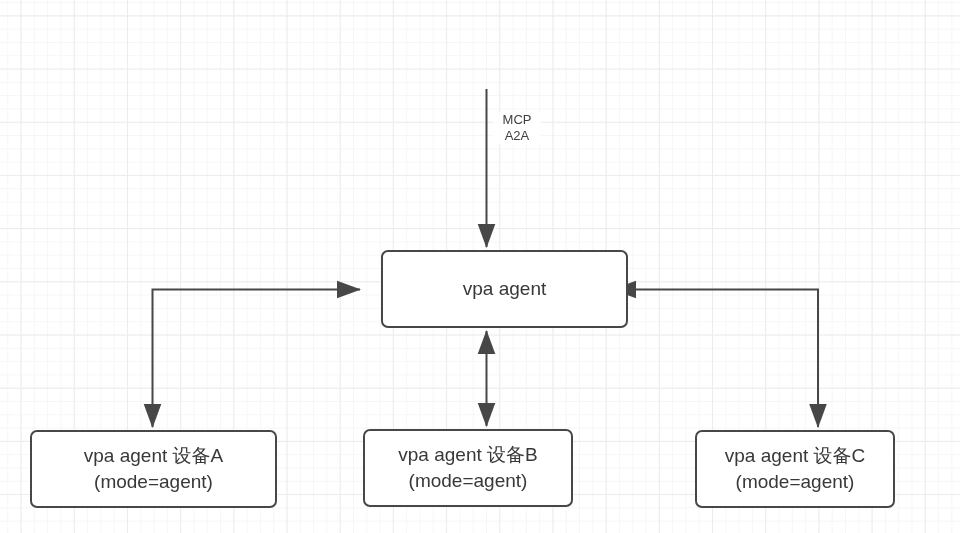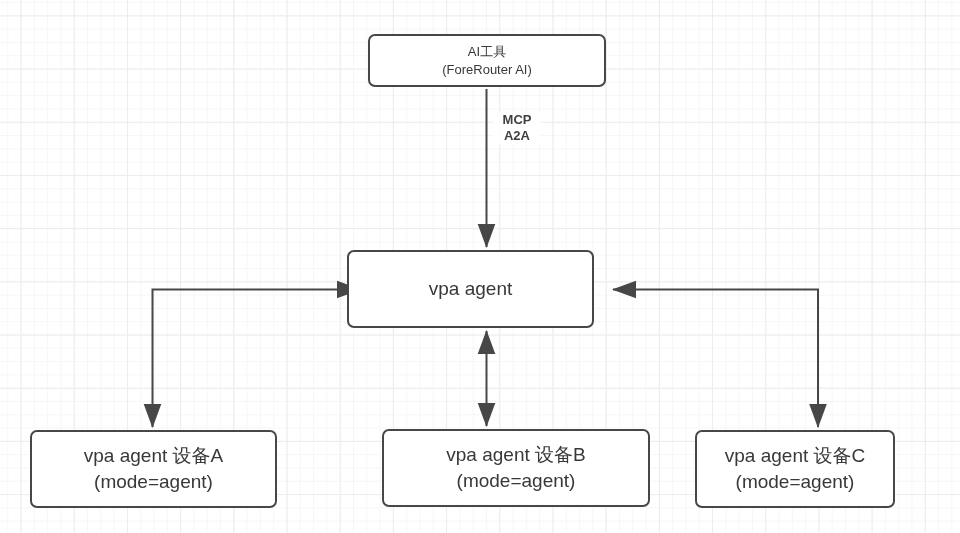--- a/index.html
+++ b/index.html
@@ -44,35 +44,34 @@
     flex-direction: column;
     align-items: center;
     justify-content: center;
     text-align: center;
     color: #383838;
   }
   .node-small { font-size: 13px; line-height: 17.5px; }
   .node-large { font-size: 19px; line-height: 26px; }
 
   .node-ai-tool  { left: 368px; top: 34px;  width: 238px; height: 53px; }
-  .node-gateway  { left: 347px; top: 250px; width: 247px; height: 78px; }
+  .node-gateway  { left: 381px; top: 250px; width: 247px; height: 78px; }
   .node-device-a { left: 30px;  top: 430px; width: 247px; height: 78px; }
-  .node-device-b { left: 382px; top: 429px; width: 268px; height: 78px; }
+  .node-device-b { left: 363px; top: 429px; width: 210px; height: 78px; }
   .node-device-c { left: 695px; top: 430px; width: 200px; height: 78px; }
 
   .edge-label {
     position: absolute;
     left: 493px; top: 112px;
     width: 48px;
     text-align: center;
     font-size: 13px;
     line-height: 16px;
     color: #3f3f3f;
     background: rgba(255,255,255,0.85);
-    font-weight: bold;
   }
 
   .watermark {
     position: absolute;
     right: 6px;
     top: 503px;
     font-size: 17px;
     color: #c7cad0;
     letter-spacing: 0.5px;
     z-index: 5;
@@ -92,24 +91,20 @@
 
     <path d="M486.5,89 L486.5,247" fill="none" stroke="#474747" stroke-width="2" marker-end="url(#ah)"></path>
 
     <path d="M486.5,331 L486.5,426" fill="none" stroke="#474747" stroke-width="2" marker-start="url(#ah)" marker-end="url(#ah)"></path>
 
     <path d="M360,289.5 L152.5,289.5 L152.5,427" fill="none" stroke="#474747" stroke-width="2" marker-start="url(#ah)" marker-end="url(#ah)"></path>
 
     <path d="M613,289.5 L818,289.5 L818,427" fill="none" stroke="#474747" stroke-width="2" marker-start="url(#ah)" marker-end="url(#ah)"></path>
   </svg>
 
-  <div class="node node-small node-ai-tool">
-    <div>AI工具</div>
-    <div>(ForeRouter AI)</div>
-  </div>
 
   <div class="edge-label">
     <div>MCP</div>
     <div>A2A</div>
   </div>
 
   <div class="node node-large node-gateway">
     <div>vpa agent</div>
   </div>
 

